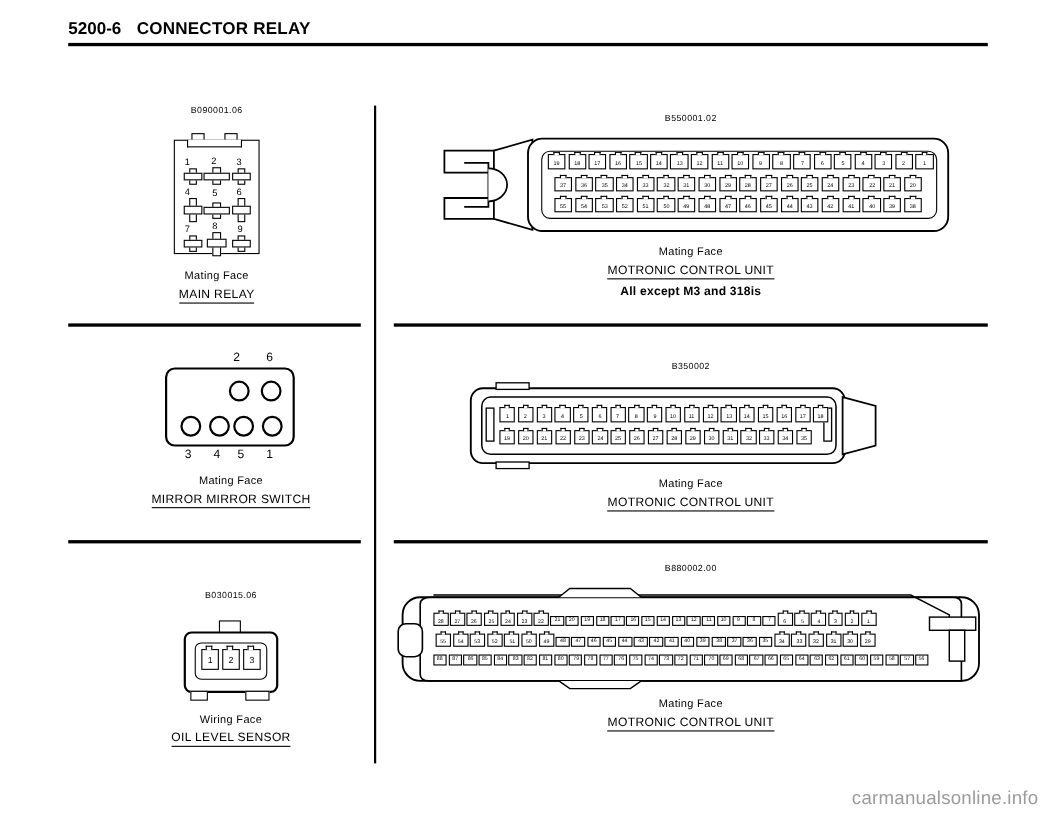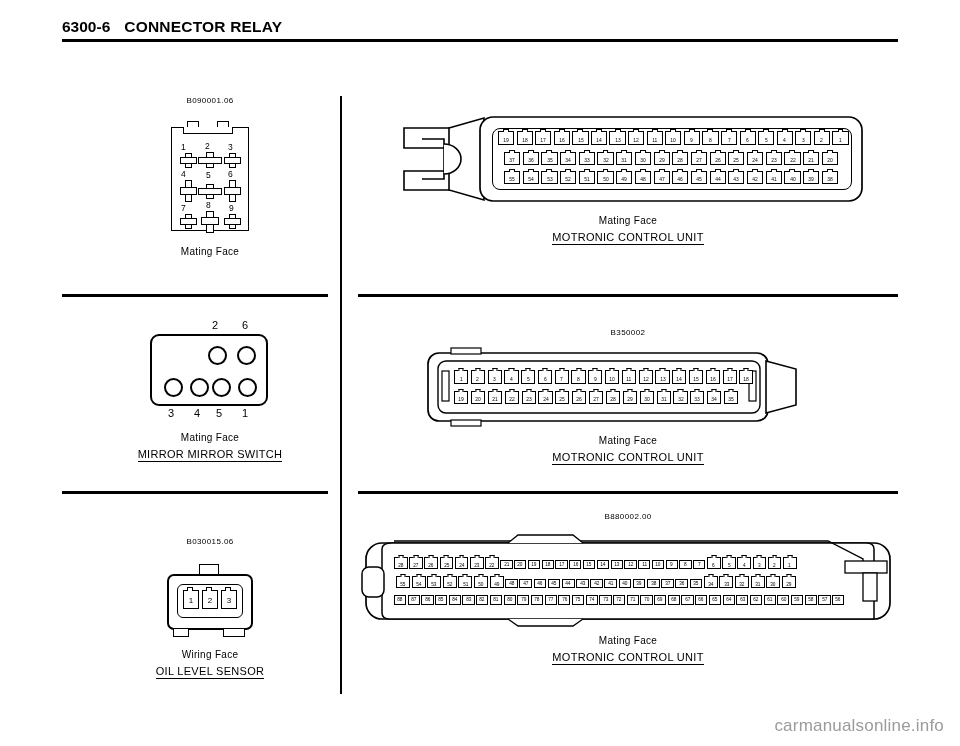--- a/index.html
+++ b/index.html
@@ -74,33 +74,33 @@
 
   
   #watermark{position:absolute;right:16px;bottom:10px;font-size:17px;color:#9b9b9b;
              letter-spacing:.2px;font-family:"Liberation Sans","DejaVu Sans",sans-serif;}
 </style>
 </head>
 <body>
 
 <div id="page-header">
   <div class="htxt">
-    <span class="pn">6300-6</span><span class="tt">CONNECTOR RELAY</span>
+    <span class="pn">5200-6</span><span class="tt">CONNECTOR RELAY</span>
   </div>
   <div class="rule"></div>
 </div>
 
 <div id="col-divider"></div>
 
 <div class="sep" style="left:62px;top:294px;width:266px;"></div>
 <div class="sep" style="left:62px;top:491px;width:266px;"></div>
 <div class="sep" style="left:358px;top:294px;width:540px;"></div>
 <div class="sep" style="left:358px;top:491px;width:540px;"></div>
 
-<div class="cell" style="left:120px;top:96px;width:180px;">
+<div class="cell" style="left:107px;top:96px;width:180px;">
   <div class="code">B090001.06</div>
   <div class="art" style="width:78px;height:122px;margin-top:14px;">
     <div class="relay-body"></div>
     <div class="relay-tab" style="left:16px;width:12px;"></div>
     <div class="relay-tab" style="left:46px;width:12px;"></div>
     <div class="relay-lip"></div>
 
     <div class="pin-cross" style="left:9px;top:34px;width:17px;height:15px;">
       <i style="left:5px;top:0;width:7px;height:15px;"></i>
         <i style="left:0;top:4px;width:17px;height:7px;"></i>
@@ -143,20 +143,21 @@
         <i style="left:0;top:6px;width:18px;height:8px;"></i>
     </div>
     <div class="pnum" style="left:35px;top:82px;">8</div>
     <div class="pin-cross" style="left:53px;top:95px;width:17px;height:15px;">
       <i style="left:5px;top:0;width:7px;height:15px;"></i>
         <i style="left:0;top:4px;width:17px;height:7px;"></i>
     </div>
     <div class="pnum" style="left:58px;top:85px;">9</div>
   </div>
   <div class="face">Mating Face</div>
+  <div><span class="name">MAIN RELAY</span></div>
 </div>
 
 <div class="cell" style="left:110px;top:320px;width:200px;">
   <div class="art" style="width:120px;height:104px;">
     <div class="mir-num" style="left:62px;top:0;">2</div>
     <div class="mir-num" style="left:92px;top:0;">6</div>
     <div class="mir-body"></div>
     <div class="mir-pin" style="left:58px;top:26px;"></div>
     <div class="mir-pin" style="left:87px;top:26px;"></div>
     <div class="mir-pin" style="left:14px;top:58px;"></div>
@@ -182,20 +183,21 @@
     <div class="oil-pin" style="left:43px;">2</div>
     <div class="oil-pin" style="left:62px;">3</div>
     <div class="oil-nub" style="left:14px;top:66px;width:16px;height:9px;"></div>
     <div class="oil-nub" style="left:64px;top:66px;width:22px;height:9px;"></div>
   </div>
   <div class="face" style="">Wiring Face</div>
   <div><span class="name">OIL LEVEL SENSOR</span></div>
 </div>
 
 <div class="cell" style="left:358px;top:103px;width:540px;">
+  <div class="code">B550001.02</div>
   <div class="ecu" style="width:472px;height:96px;margin:8px auto 0;">
 
     <svg width="472" height="96" style="position:absolute;left:0;top:0;">
       <path d="M64,17 L12,17 L12,37 L58,37 L58,60 L12,60 L12,79 L64,79 Z" fill="#fff" stroke="#000" stroke-width="1.6"></path>
       <path d="M57,17 L92,7 L92,89 L57,79 Z" fill="#fff" stroke="#000" stroke-width="1.6"></path>
       <path d="M30,28 L52,28 L52,68 L30,68" fill="none" stroke="#000" stroke-width="1.6"></path>
       <path d="M52,33 a17,15 0 0 1 0,30" fill="#fff" stroke="#000" stroke-width="1.6"></path>
       <rect x="88" y="6" width="382" height="84" rx="13" fill="#fff" stroke="#000" stroke-width="1.7"></rect>
     </svg>
     <div class="ecu-inner" style="left:100px;top:17px;width:360px;height:62px;border-radius:8px;"></div>
@@ -366,20 +368,21 @@
         <div class="cav notch" style="width: 16.2px; height: 13px; font-size: 5.2px;">
           <span>39</span>
         </div>
         <div class="cav notch" style="width: 16.2px; height: 13px; font-size: 5.2px;">
           <span>38</span>
         </div>
       </div>
   </div>
   <div class="face" style="margin-top:8px;">Mating Face</div>
   <div><span class="name">MOTRONIC CONTROL UNIT</span></div>
+  <div class="sub">All except M3 and 318is</div>
 </div>
 
 <div class="cell" style="left:358px;top:328px;width:540px;">
   <div class="code">B350002</div>
   <div class="ecu" style="width:420px;height:80px;margin:10px auto 0;">
     <svg width="420" height="80" style="position:absolute;left:0;top:0;">
       <rect x="10" y="6" width="340" height="68" rx="11" fill="#fff" stroke="#000" stroke-width="1.7"></rect>
       <path d="M348,14 L378,22 L378,58 L348,66 Z" fill="#fff" stroke="#000" stroke-width="1.6"></path>
       <rect x="20" y="14" width="322" height="52" rx="8" fill="#fff" stroke="#000" stroke-width="1.4"></rect>
       <rect x="24" y="24" width="7" height="30" fill="#fff" stroke="#000" stroke-width="1.2"></rect>

